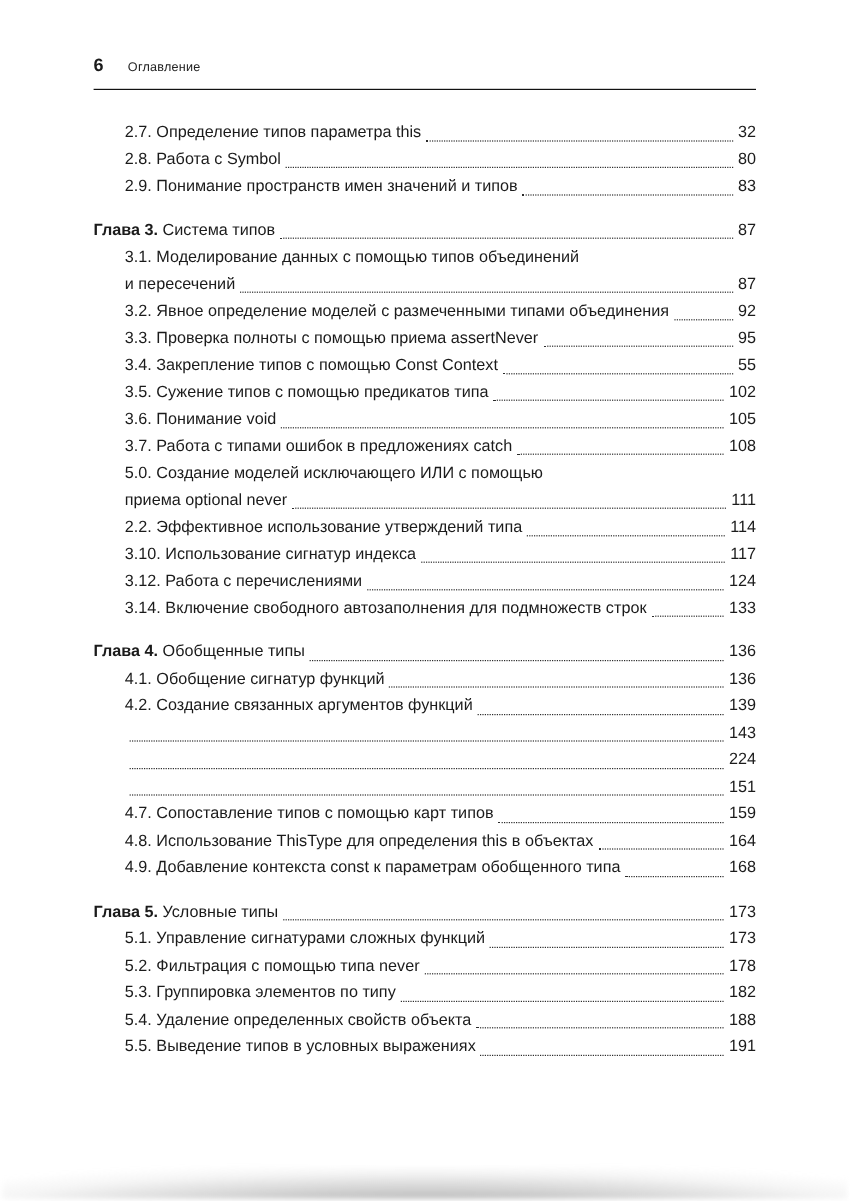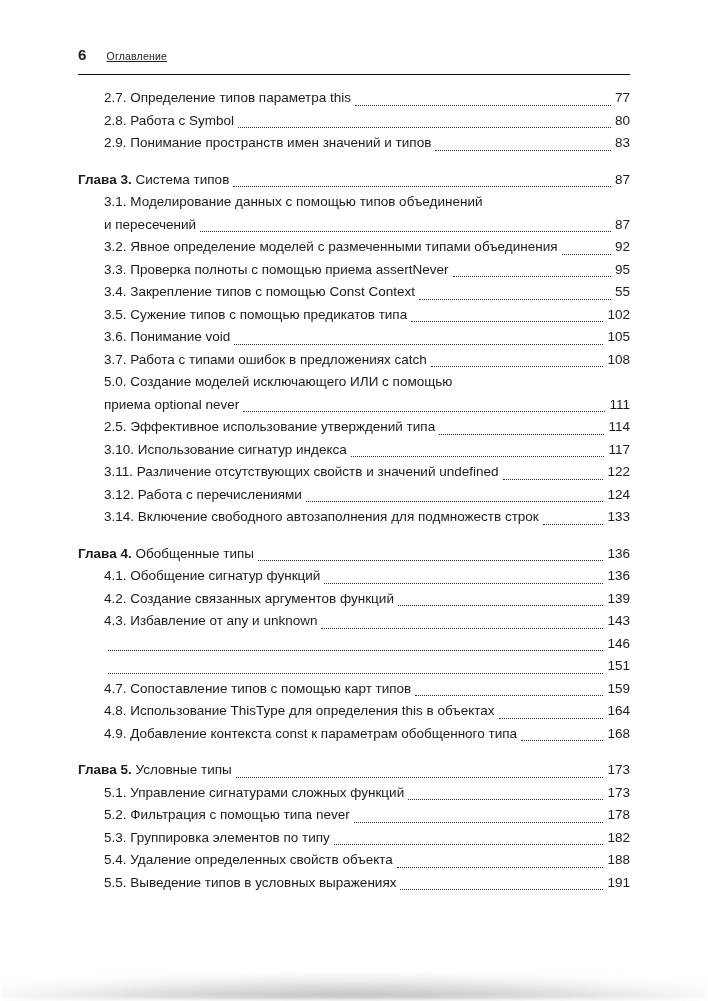--- a/index.html
+++ b/index.html
@@ -29,24 +29,23 @@
   }
   .page-number {
     font-size: 15px;
     font-weight: bold;
     letter-spacing: 0.2px;
   }
   .header-title {
     font-size: 10.5px;
     color: #222222;
     letter-spacing: 0.2px;
-    text-decoration: underline;
   }
   .toc {
-    margin-top: 12px;
+    margin-top: 24px;
     font-size: 13.5px;
     line-height: 22.5px;
   }
   .entry { }
   .entry.sub {
     padding-left: 26px;
   }
   .entry.chapter {
     margin-top: 14px;
     text-align: center;
@@ -94,21 +93,21 @@
     <div class="page-header">
       <span class="page-number">6</span>
       <span class="header-title">Оглавление</span>
     </div>
 
     <div class="toc" id="toc">
         <div class="entry sub">
           <div class="line">
             <span class="txt">2.7. Определение типов параметра this</span>
             <span class="leader"></span>
-            <span class="pg">77</span>
+            <span class="pg">32</span>
           </div>
         </div>
         <div class="entry sub">
           <div class="line">
             <span class="txt">2.8. Работа с Symbol</span>
             <span class="leader"></span>
             <span class="pg">80</span>
           </div>
         </div>
         <div class="entry sub">
@@ -182,41 +181,34 @@
             <span class="txt">5.0. Создание моделей исключающего ИЛИ с помощью</span>
           </div>
           <div class="line">
             <span class="txt">приема optional never</span>
             <span class="leader"></span>
             <span class="pg">111</span>
           </div>
         </div>
         <div class="entry sub">
           <div class="line">
-            <span class="txt">2.5. Эффективное использование утверждений типа</span>
+            <span class="txt">2.2. Эффективное использование утверждений типа</span>
             <span class="leader"></span>
             <span class="pg">114</span>
           </div>
         </div>
         <div class="entry sub">
           <div class="line">
             <span class="txt">3.10. Использование сигнатур индекса</span>
             <span class="leader"></span>
             <span class="pg">117</span>
           </div>
         </div>
         <div class="entry sub">
           <div class="line">
-            <span class="txt">3.11. Различение отсутствующих свойств и значений undefined</span>
-            <span class="leader"></span>
-            <span class="pg">122</span>
-          </div>
-        </div>
-        <div class="entry sub">
-          <div class="line">
             <span class="txt">3.12. Работа с перечислениями</span>
             <span class="leader"></span>
             <span class="pg">124</span>
           </div>
         </div>
         <div class="entry sub">
           <div class="line">
             <span class="txt">3.14. Включение свободного автозаполнения для подмножеств строк</span>
             <span class="leader"></span>
             <span class="pg">133</span>
@@ -238,29 +230,28 @@
         </div>
         <div class="entry sub">
           <div class="line">
             <span class="txt">4.2. Создание связанных аргументов функций</span>
             <span class="leader"></span>
             <span class="pg">139</span>
           </div>
         </div>
         <div class="entry sub">
           <div class="line">
-            <span class="txt">4.3. Избавление от any и unknown</span>
             <span class="leader"></span>
             <span class="pg">143</span>
           </div>
         </div>
         <div class="entry sub">
           <div class="line">
             <span class="leader"></span>
-            <span class="pg">146</span>
+            <span class="pg">224</span>
           </div>
         </div>
         <div class="entry sub">
           <div class="line">
             <span class="leader"></span>
             <span class="pg">151</span>
           </div>
         </div>
         <div class="entry sub">
           <div class="line">

